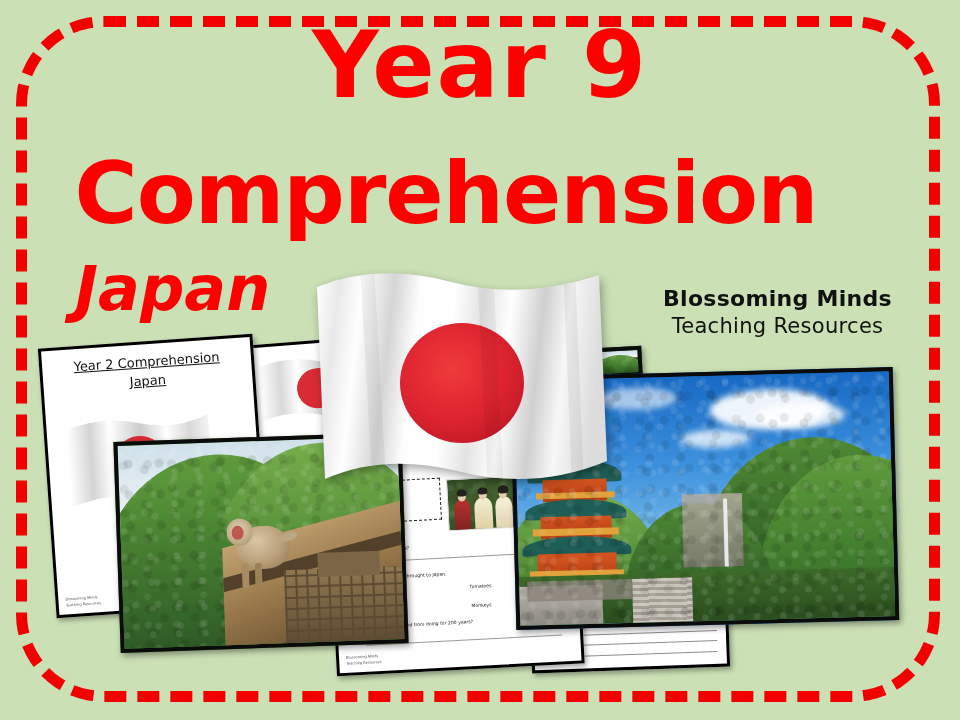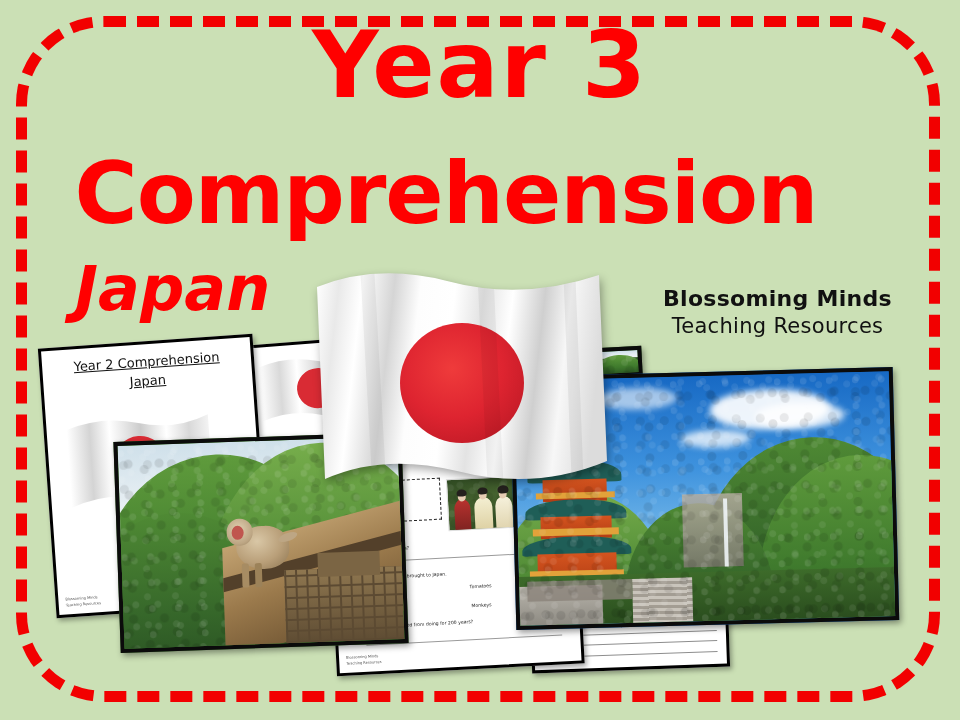--- a/index.html
+++ b/index.html
@@ -352,21 +352,21 @@
       <g clip-path="url(#flagclip)">
         <ellipse cx="155" cy="118" rx="62" ry="60" fill="url(#bigdot)"></ellipse>
         <path d="M60 0 L74 250" stroke="rgba(0,0,0,.05)" stroke-width="14" fill="none"></path>
         <path d="M178 0 L190 250" stroke="rgba(0,0,0,.05)" stroke-width="16" fill="none"></path>
         <path d="M262 0 L272 250" stroke="rgba(0,0,0,.06)" stroke-width="12" fill="none"></path>
       </g>
     </svg>
   </div>
 
   <div class="headings">
-    <div class="t-year">Year 3</div>
+    <div class="t-year">Year 9</div>
     <div class="t-comp">Comprehension</div>
     <div class="t-japan">Japan</div>
     <div class="brand">
       <div class="b1">Blossoming Minds</div>
       <div class="b2">Teaching Resources</div>
     </div>
   </div>
 
   <div class="border-frame"></div>
 

